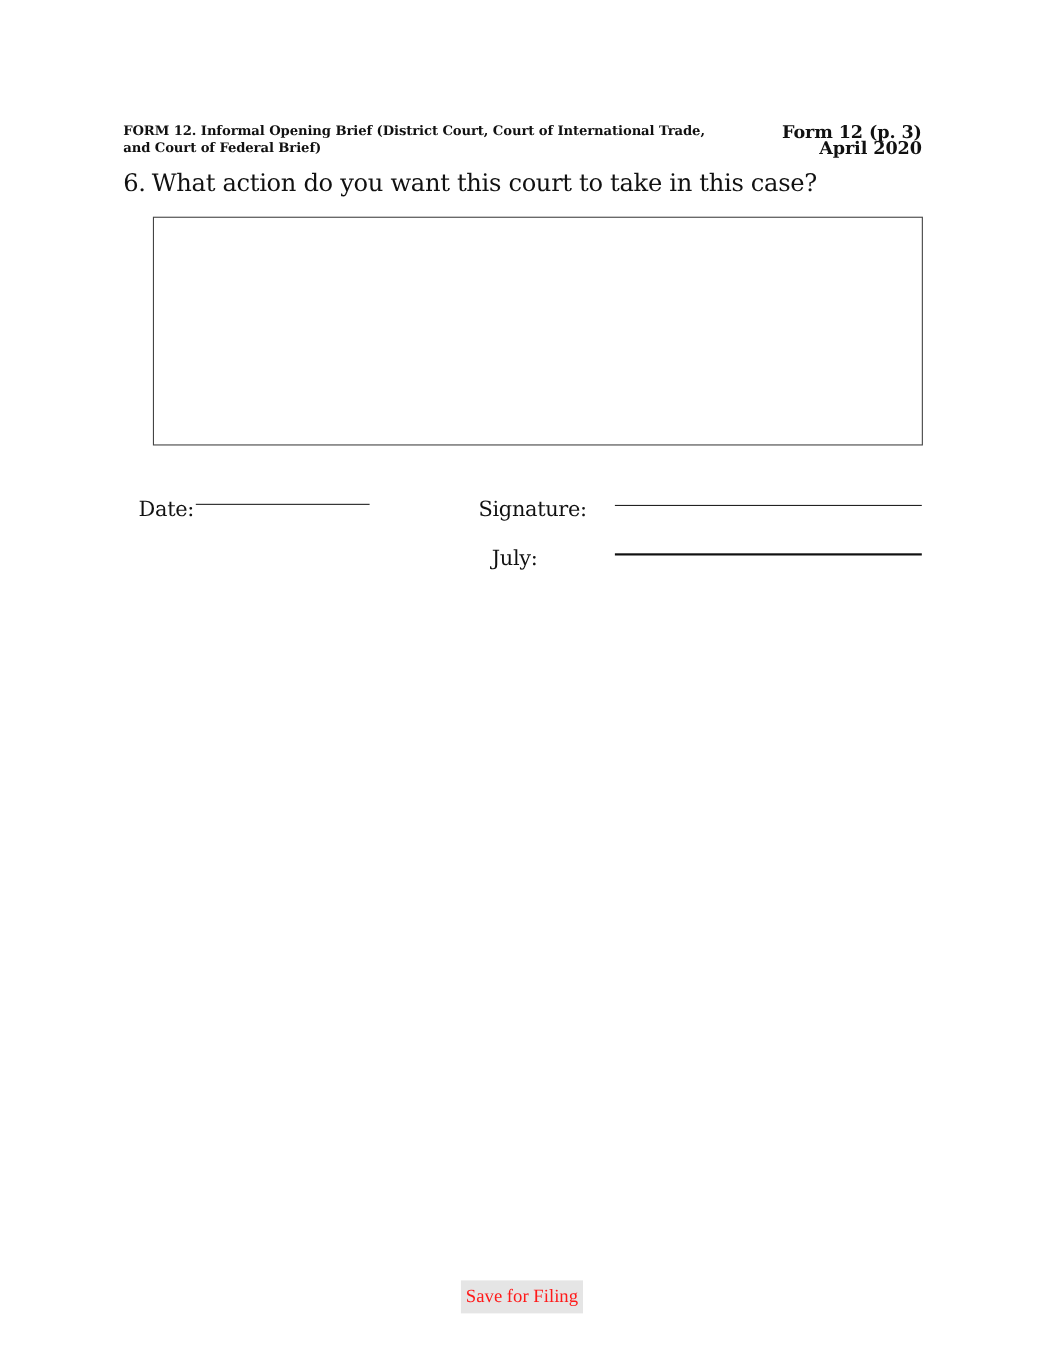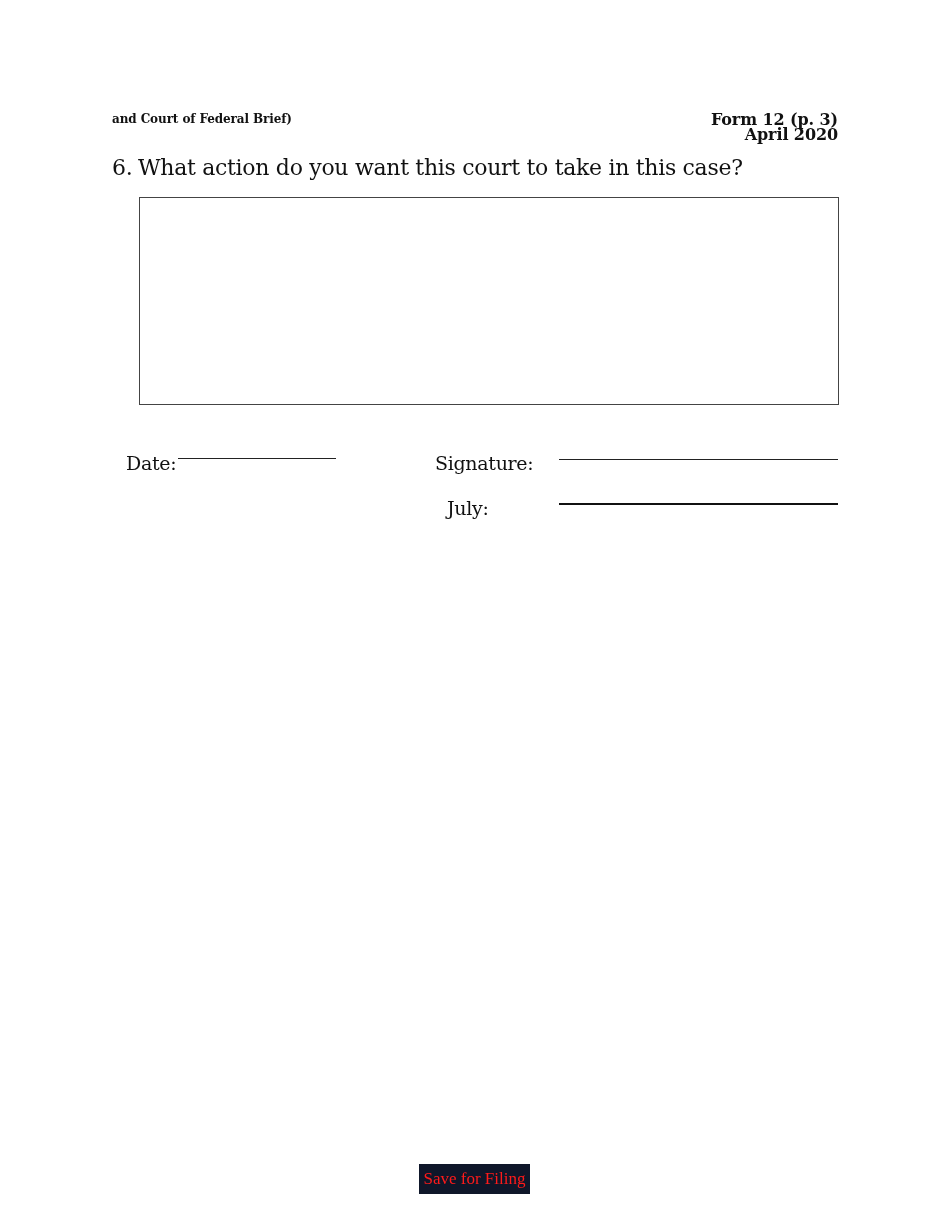--- a/index.html
+++ b/index.html
@@ -85,34 +85,35 @@
       font-family: "DejaVu Serif", serif;
       font-size: 15px;
     }
     .line-input.thick { border-bottom: 2px solid #111111; }
     .save-button {
       position: absolute;
       left: 419px;
       top: 1164px;
       width: 111px;
       height: 30px;
-      background: #0f172a;
+      background: #e5e5e5;
       color: #ff1a1a;
       border: none;
       font-family: "Liberation Serif", "DejaVu Serif", serif;
       font-size: 17px;
       line-height: 30px;
       padding: 0;
       cursor: pointer;
     }
   </style>
 </head>
 <body>
 
 <div class="header-left">
+  <span class="header-line">FORM 12.  Informal Opening Brief (District Court, Court of International Trade,</span>
   <span class="header-line">and Court of Federal Brief)</span>
 </div>
 
 <div class="header-right">
   <span class="header-line">Form 12 (p. 3)</span>
   <span class="header-line">April 2020</span>
 </div>
 
 <div class="question">
   <span class="question-num">6.</span><span>What action do you want this court to take in this case?</span>

